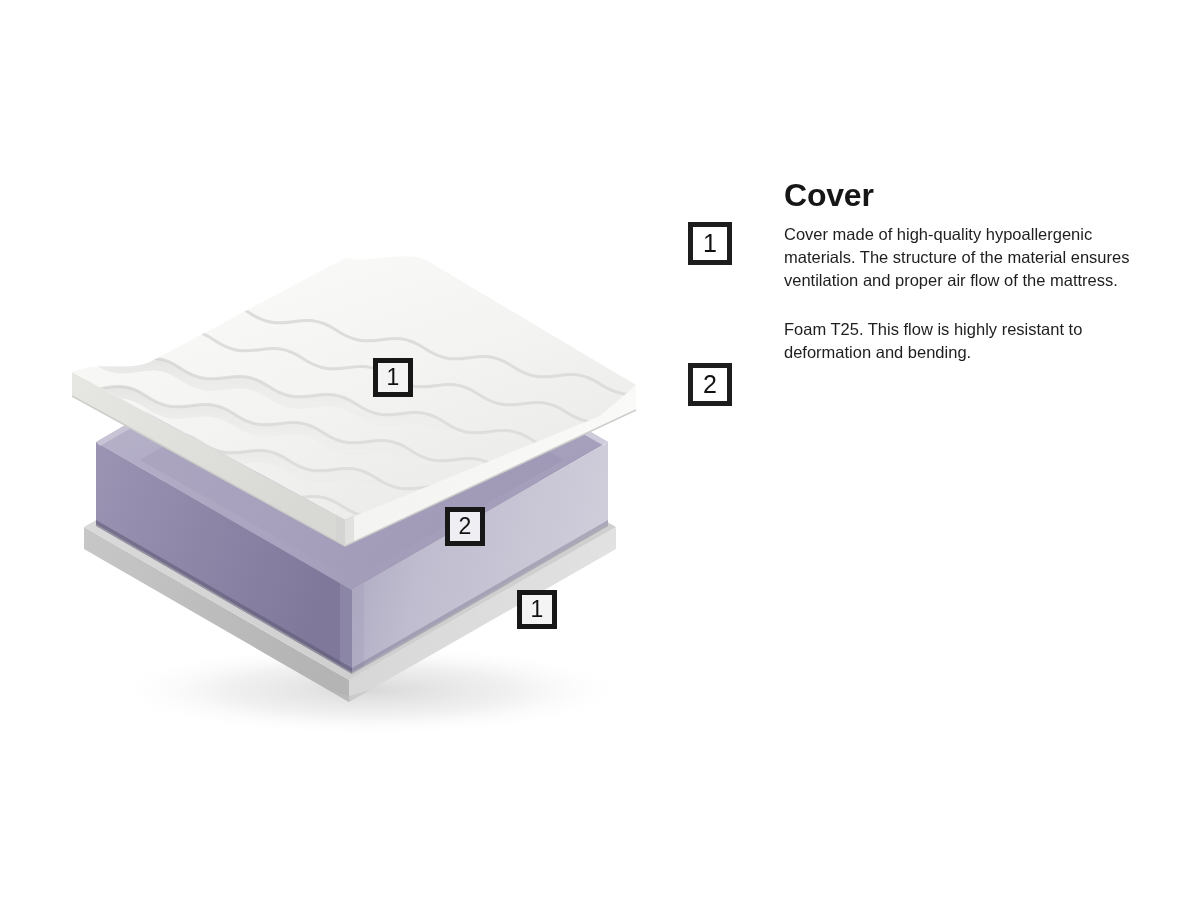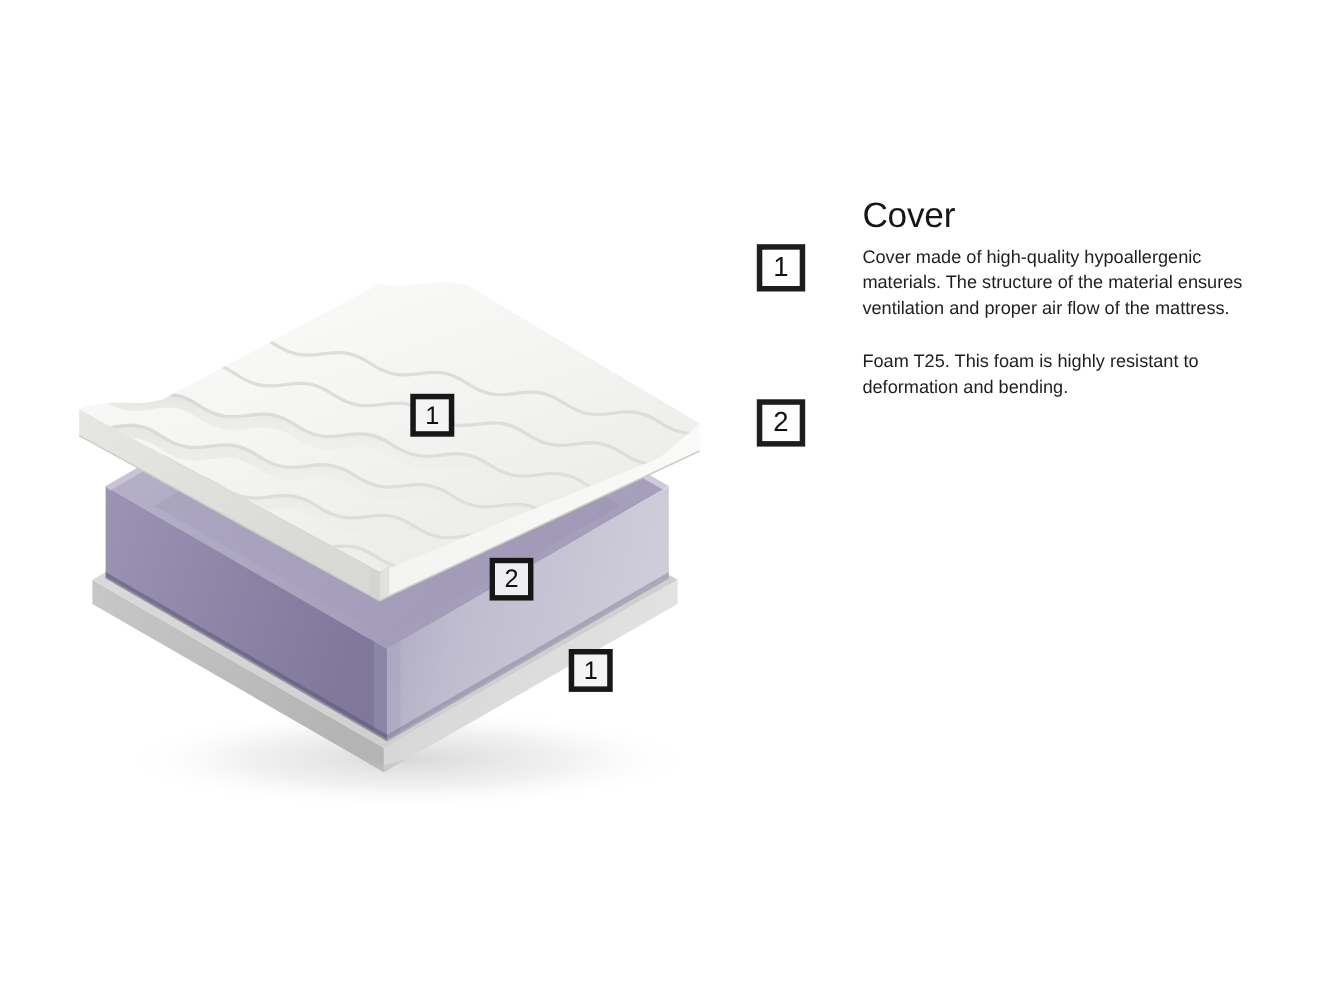--- a/index.html
+++ b/index.html
@@ -81,21 +81,21 @@
     font-size: 25px;
     line-height: 32px;
     text-align: center;
   }
   #legend-item-cover .legend-badge { top: 47px; }
   #legend-item-foam  .legend-badge { top: 45px; }
 
   .legend-text { margin-left: 96px; }
   .legend-title {
     font-size: 32px;
-    font-weight: normal;
+    font-weight: bold;
     line-height: 40px;
     letter-spacing: -0.2px;
     color: #161616;
     margin: 0 0 8px 0;
   }
   .legend-desc {
     font-size: 16.5px;
     line-height: 23px;
     color: #1e1e1e;
     margin: 0;
@@ -292,18 +292,18 @@
       <div class="legend-badge">1</div>
       <div class="legend-text">
         <h2 class="legend-title">Cover</h2>
         <p class="legend-desc">Cover made of high-quality hypoallergenic materials. The structure of the material ensures ventilation and proper air flow of the mattress.</p>
       </div>
     </div>
 
     <div class="legend-item" id="legend-item-foam">
       <div class="legend-badge">2</div>
       <div class="legend-text">
-        <p class="legend-desc">Foam T25. This foam is highly resistant to deformation and bending.</p>
+        <p class="legend-desc">Foam T25. This flow is highly resistant to deformation and bending.</p>
       </div>
     </div>
 
   </div>
 </div>
 
 </body></html>

